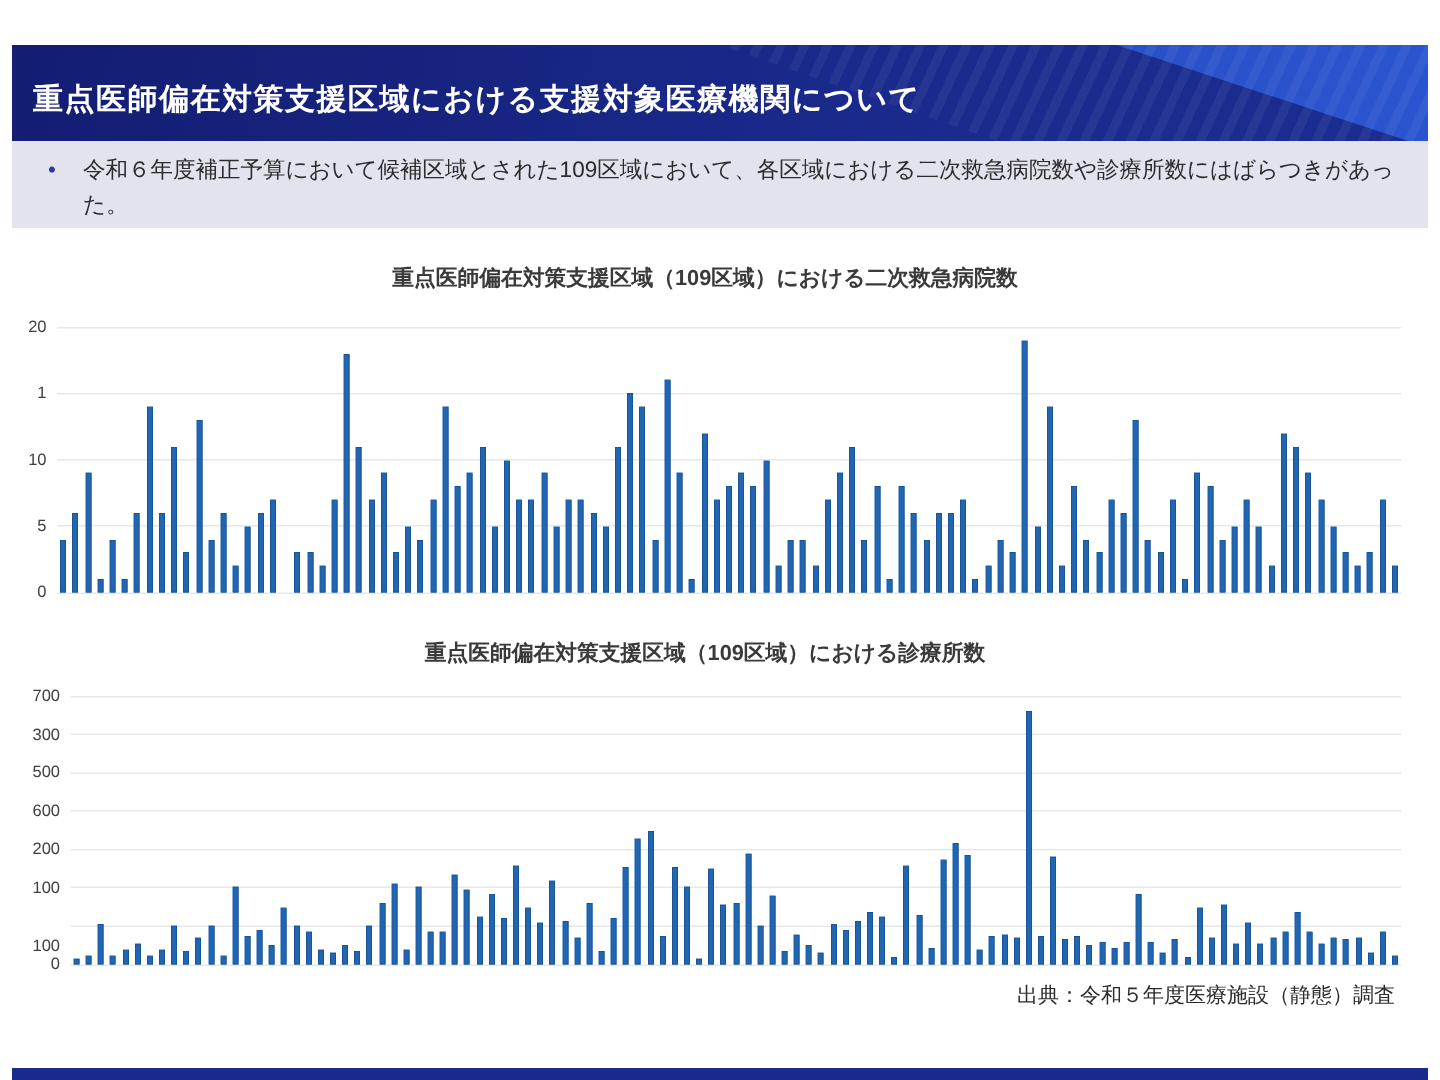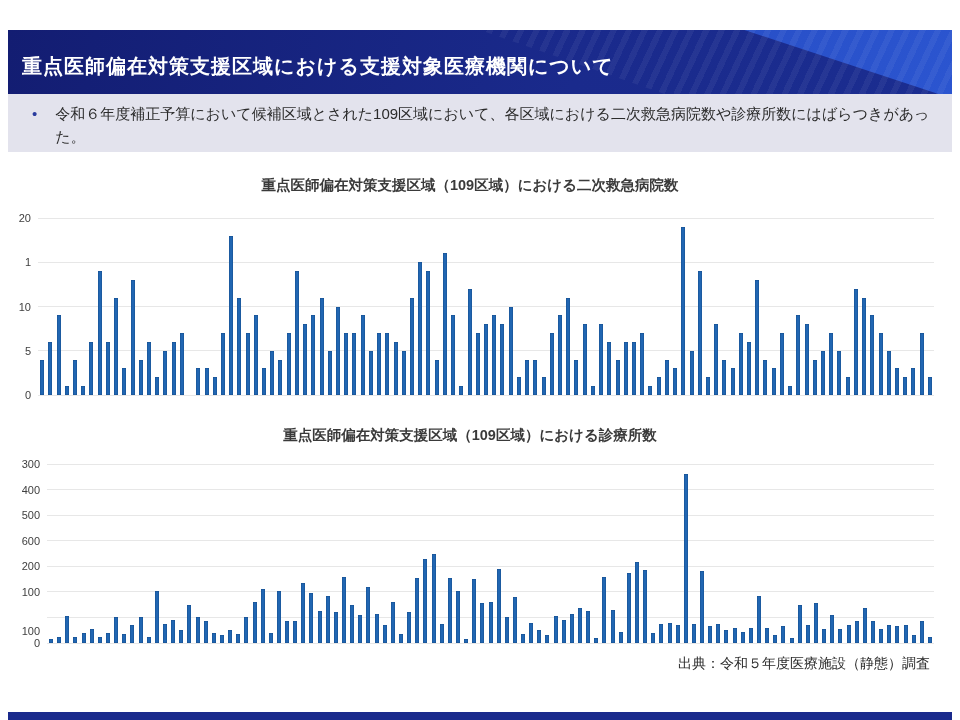--- a/index.html
+++ b/index.html
@@ -217,23 +217,23 @@
     <div class="ylabel" style="top: 167px;">100</div>
     <div class="gridline" style="top: 127.357px;"></div>
     <div class="ylabel" style="top: 127.857px;">100</div>
     <div class="gridline" style="top: 101.786px;"></div>
     <div class="ylabel" style="top: 102.286px;">200</div>
     <div class="gridline" style="top: 76.2143px;"></div>
     <div class="ylabel" style="top: 76.7143px;">600</div>
     <div class="gridline" style="top: 50.6429px;"></div>
     <div class="ylabel" style="top: 51.1429px;">500</div>
     <div class="gridline" style="top: 25.0714px;"></div>
-    <div class="ylabel" style="top: 25.5714px;">400</div>
+    <div class="ylabel" style="top: 25.5714px;">300</div>
     <div class="gridline" style="top: -0.5px;"></div>
-    <div class="ylabel" style="top: 0px;">300</div>
+    <div class="ylabel" style="top: 0px;">700</div>
     <div class="bar" title="15" style="left: 2.06881px; height: 3.83571px;"></div>
     <div class="bar" title="25" style="left: 10.2064px; height: 6.39286px;"></div>
     <div class="bar" title="105" style="left: 18.344px; height: 26.85px;"></div>
     <div class="bar" title="25" style="left: 26.4817px; height: 6.39286px;"></div>
     <div class="bar" title="40" style="left: 34.6193px; height: 10.2286px;"></div>
     <div class="bar" title="55" style="left: 42.7569px; height: 14.0643px;"></div>
     <div class="bar" title="25" style="left: 50.8945px; height: 6.39286px;"></div>
     <div class="bar" title="40" style="left: 59.0321px; height: 10.2286px;"></div>
     <div class="bar" title="100" style="left: 67.1697px; height: 25.5714px;"></div>
     <div class="bar" title="35" style="left: 75.3073px; height: 8.95px;"></div>

